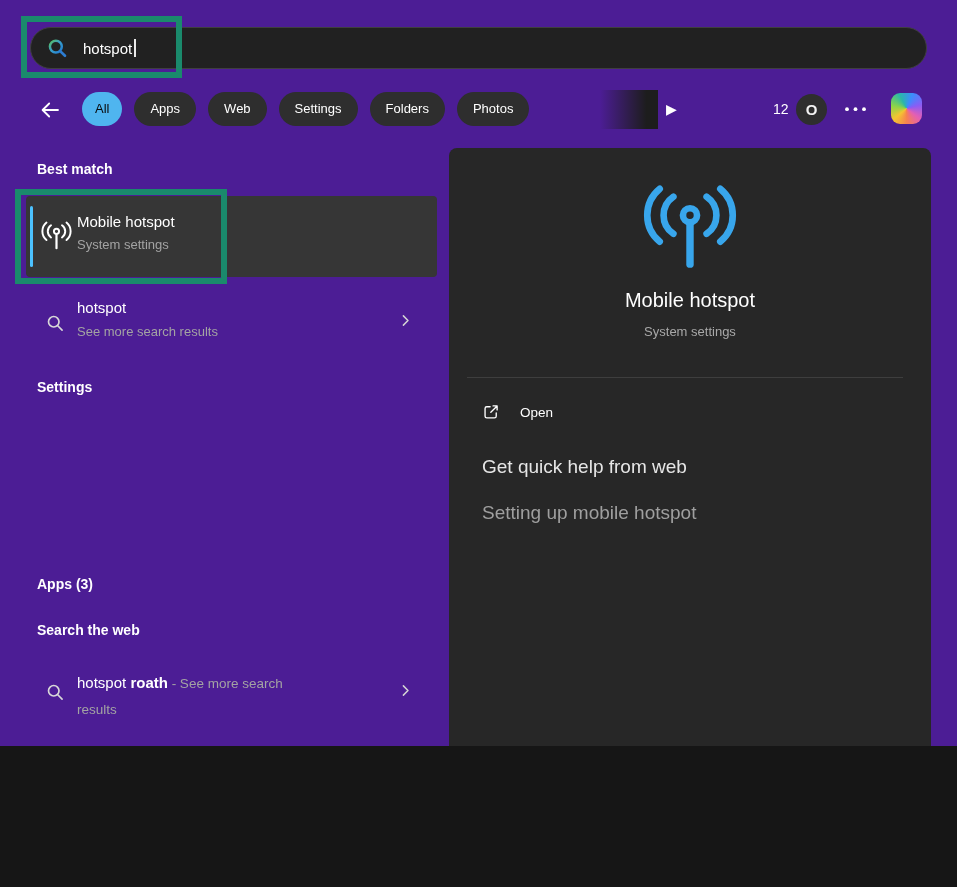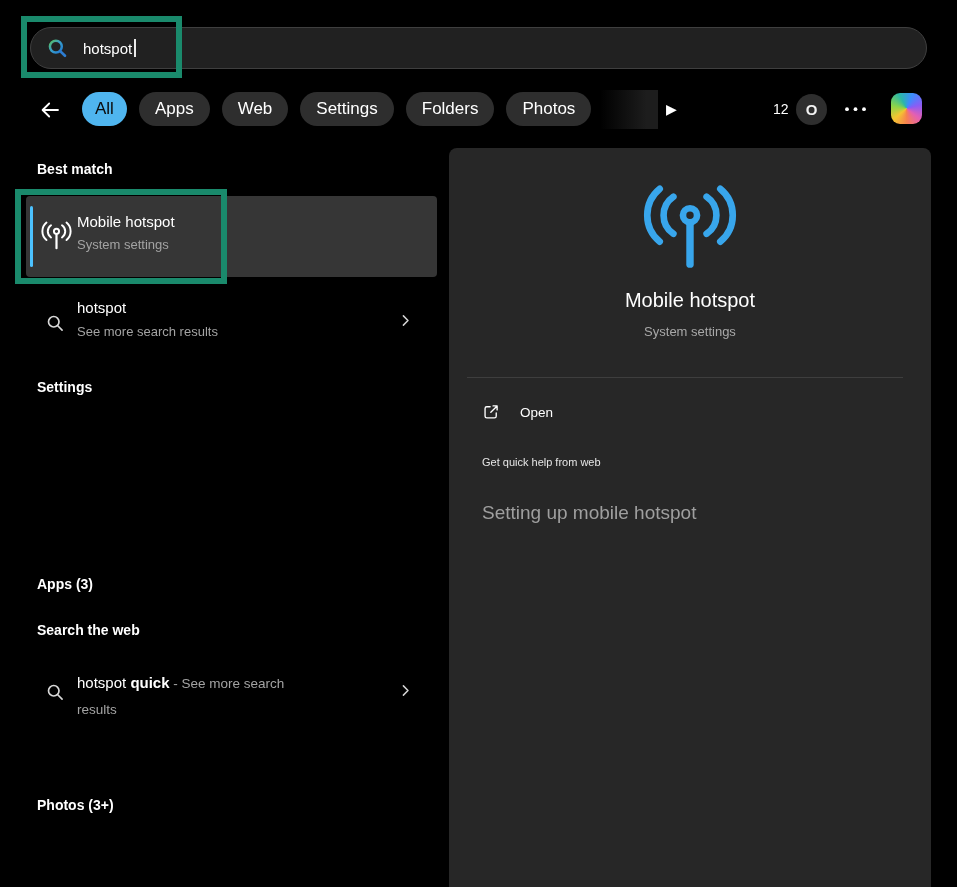--- a/index.html
+++ b/index.html
@@ -1,18 +1,18 @@
 <!DOCTYPE html>
 <html><head>
 <meta charset="utf-8">
 <style>
   * { margin:0; padding:0; box-sizing:border-box; }
   html,body { width:957px; height:887px; }
   body { font-family:"Liberation Sans", sans-serif; background:#161616; }
-  .screen { position:relative; width:957px; height:887px; background:#000000; overflow:hidden; }
+  .screen { position:relative; width:957px; height:746px; background:#4c1d95; overflow:hidden; }
 
   
   .searchbar {
     position:absolute; left:30px; top:27px; width:897px; height:42px;
     background:#212121; border:1px solid #3f3f3f; border-radius:21px;
     display:flex; align-items:center; padding-left:15px;
   }
   .searchbar .query { color:#ffffff; font-size:15px; margin-left:14px; }
   .caret { display:inline-block; width:1.5px; height:18px; background:#e9e9e9; margin-left:2px; vertical-align:-3px; animation:blink 1.1s steps(1) infinite; }
   @keyframes blink { 50% { opacity:0; } }
@@ -20,21 +20,21 @@
   
   .ann { position:absolute; border:6px solid #1a8a6c; background:transparent; pointer-events:none; }
   .ann-search { left:21px; top:16px; width:161px; height:62px; }
   .ann-best   { left:15px; top:189px; width:212px; height:95px; }
 
   
   .back-btn { position:absolute; left:38px; top:98px; width:24px; height:24px; cursor:pointer; }
   .pills { position:absolute; left:82px; top:92px; width:576px; height:35px; display:flex; gap:12px; overflow:hidden; }
   .pill {
     flex:0 0 auto; height:34px; line-height:34px; padding:0 16px; border-radius:17px;
-    background:#2e2e2e; color:#ffffff; font-size:17px; white-space:nowrap; cursor:pointer;
+    background:#2e2e2e; color:#ffffff; font-size:13px; white-space:nowrap; cursor:pointer;
   }
   .pill.selected { background:#4fb5ef; color:#0b0b0b; padding:0 13px; }
   .pill-fade { position:absolute; left:600px; top:90px; width:58px; height:39px; background:linear-gradient(to right, rgba(29,29,29,0), #1d1d1d 80%); pointer-events:none; }
   .play-btn { position:absolute; left:666px; top:100px; color:#ffffff; font-size:14px; cursor:pointer; line-height:18px; }
   .rewards { position:absolute; left:732px; top:97px; display:flex; align-items:center; gap:6px; cursor:pointer;margin-left:41px; }
   .rewards .pts { color:#ffffff; font-size:14px; }
   .avatar { position:absolute; left:796px; top:94px; width:31px; height:31px; border-radius:50%; background:#2e2e2e; color:#f2f2f2; font-size:15px; font-weight:600; display:flex; align-items:center; justify-content:center; cursor:pointer; }
   .ellipsis-btn { position:absolute; left:843px; top:105px; cursor:pointer; }
   .copilot { position:absolute; left:891px; top:93px; width:31px; height:31px; border-radius:9px; cursor:pointer;
     background:conic-gradient(from 230deg, #f4c531, #8bd449, #2ab7a9, #3d8bfd, #8a5cf5, #e45fb3, #f7814f, #f4c531); }
@@ -84,21 +84,21 @@
   .webtext .w-dim { color:#a3a3a3; font-size:13.5px; }
 
   
   .card { position:absolute; left:449px; top:148px; width:482px; height:739px; background:#272727; border-radius:8px 8px 0 0; }
   .card .big-icon { position:absolute; left:50%; transform:translateX(-50%); top:36px; }
   .card .p-title { position:absolute; top:141px; width:100%; text-align:center; color:#ffffff; font-size:20px; }
   .card .p-sub { position:absolute; top:176px; width:100%; text-align:center; color:#a8a8a8; font-size:13px; }
   .card .divider { position:absolute; left:18px; top:229px; width:436px; height:1px; background:#3e3e3e; }
   .open-row { position:absolute; left:33px; top:255px; display:flex; align-items:center; gap:20px; cursor:pointer; }
   .open-row .open-label { color:#ffffff; font-size:13.5px; }
-  .help-header { position:absolute; left:33px; top:308px; color:#e6e6e6; font-size:11px; }
+  .help-header { position:absolute; left:33px; top:308px; color:#e6e6e6; font-size:19px; }
   .help-link { position:absolute; left:33px; top:354px; color:#9f9f9f; font-size:19px; cursor:pointer; }
 
   svg { display:block; }
 </style>
 </head>
 <body>
 
 <div class="screen">
 
   <div class="searchbar">
@@ -188,21 +188,21 @@
 
 
   <div class="sec-header" style="top:576px">Apps (3)</div>
   <div class="sec-header" style="top:622px">Search the web</div>
 
   <div class="row webrow1">
     <svg class="r-icon" width="20" height="20" viewBox="0 0 24 24" fill="none" stroke="#d8d8d8">
       <circle cx="10.5" cy="10.5" r="6.3" stroke-width="2"></circle>
         <path d="M15.3 15.3 L20.5 20.5" stroke-width="2" stroke-linecap="round"></path>
     </svg>
-    <div class="webtext"><span>hotspot </span><span class="w-bold">quick</span><span class="w-dim"> - See more search results</span></div>
+    <div class="webtext"><span>hotspot </span><span class="w-bold">roath</span><span class="w-dim"> - See more search results</span></div>
     <svg class="chev" viewBox="0 0 24 24" fill="none">
         <path d="M9 5.5 L15.5 12 L9 18.5" stroke="#d4d4d4" stroke-width="2.1" stroke-linecap="round" stroke-linejoin="round"></path>
       </svg>
   </div>
 
 
   <div class="sec-header" style="top:797px">Photos (3+)</div>
 
   <div class="card">
     <svg class="big-icon" width="94" height="86" viewBox="0 0 48 44" fill="none" stroke="#38a6ec" stroke-linecap="round">

